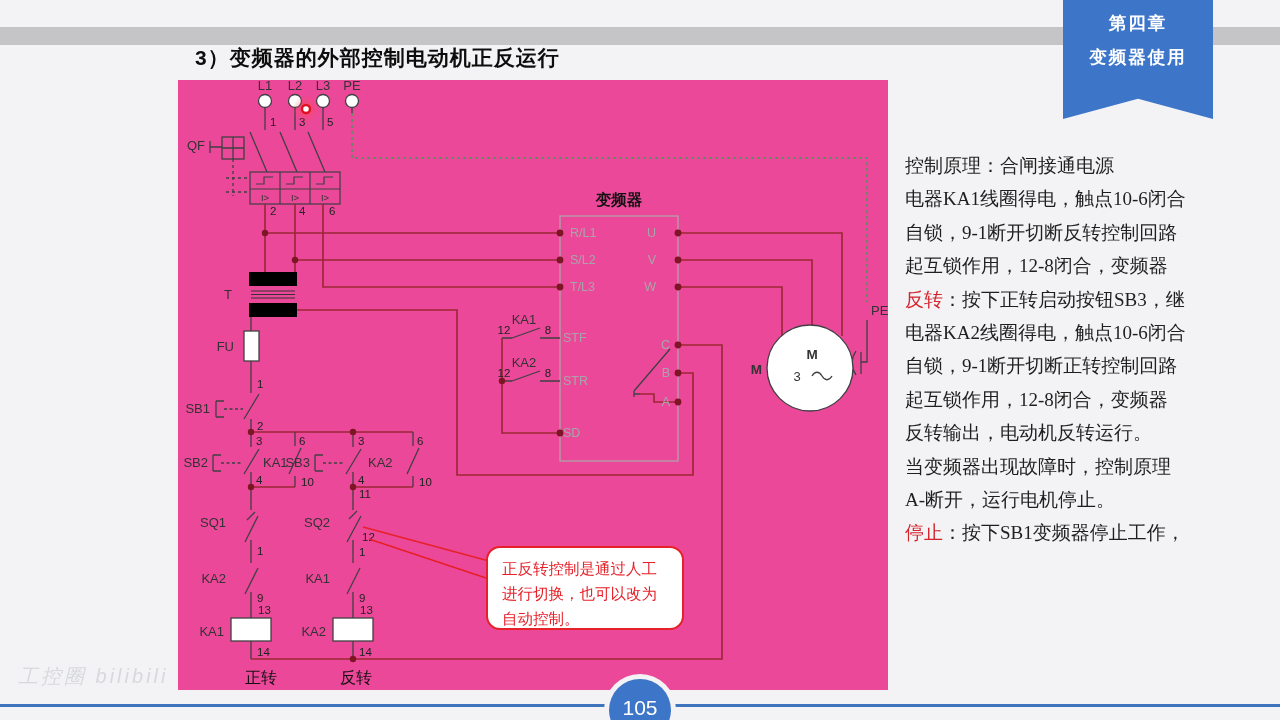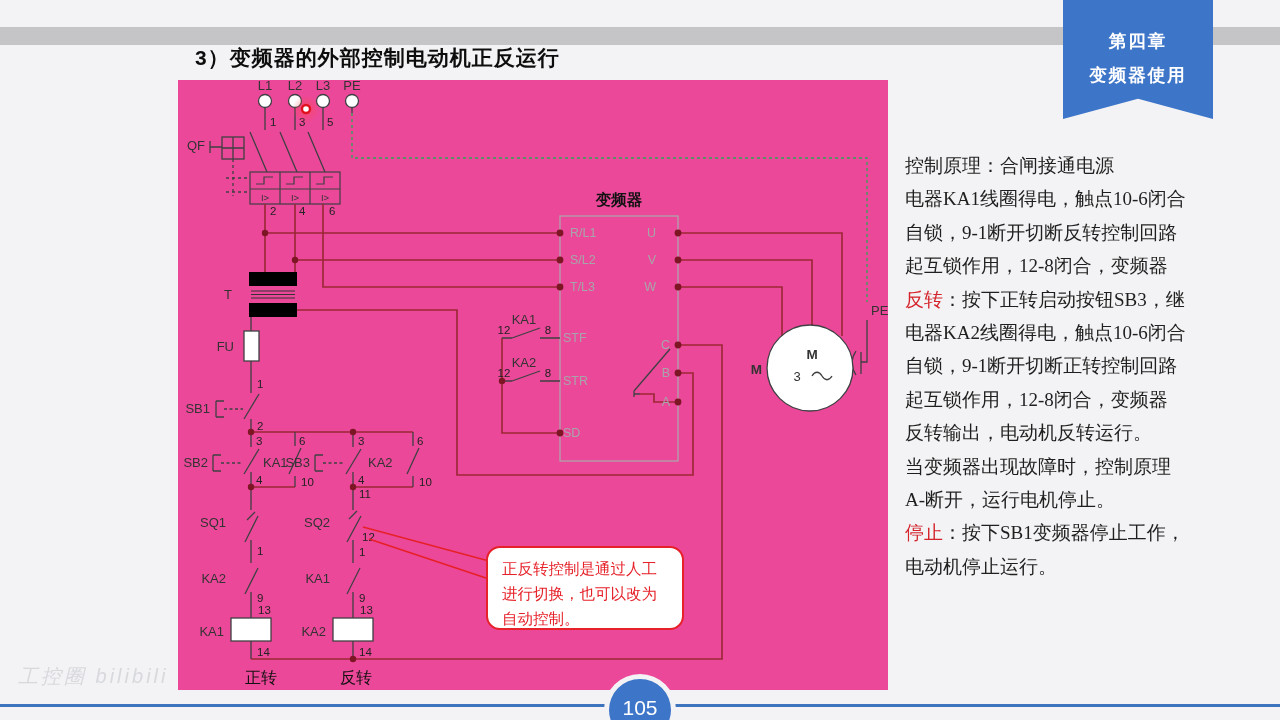--- a/index.html
+++ b/index.html
@@ -12,21 +12,21 @@
   .title{
     position:absolute;left:183px;top:44px;
     font-size:21px;font-weight:bold;color:#0d0d0d;letter-spacing:1px;margin-left:12px;
   }
   .ribbon{
     position:absolute;left:1063px;top:0;width:150px;height:119px;
     background:#3d75c8;
     clip-path:polygon(0 0,100% 0,100% 100%,50% 83%,0 100%);
     color:#ffffff;text-align:center;
     font-weight:bold;font-size:17.5px;
-    padding-top:24px;box-sizing:border-box;line-height:34px;
+    padding-top:6px;box-sizing:border-box;line-height:34px;
     letter-spacing:2px;
   }
   .canvas{position:absolute;left:178px;top:80px;width:710px;height:610px;background:#ec4899;}
   .principle{
     position:absolute;left:905px;top:149px;width:330px;
     font-family:"Liberation Serif", serif;
     font-size:19px;color:#1f1f1f;
   }
   .principle .tline{height:33.4px;line-height:33.4px;white-space:nowrap;}
   .principle .red{color:#d5232b;}
@@ -305,21 +305,20 @@
   <div class="tline"><span class="red"></span><span>自锁，9-1断开切断反转控制回路</span></div>
   <div class="tline"><span class="red"></span><span>起互锁作用，12-8闭合，变频器</span></div>
   <div class="tline"><span class="red">反转</span><span>：按下正转启动按钮SB3，继</span></div>
   <div class="tline"><span class="red"></span><span>电器KA2线圈得电，触点10-6闭合</span></div>
   <div class="tline"><span class="red"></span><span>自锁，9-1断开切断正转控制回路</span></div>
   <div class="tline"><span class="red"></span><span>起互锁作用，12-8闭合，变频器</span></div>
   <div class="tline"><span class="red"></span><span>反转输出，电动机反转运行。</span></div>
   <div class="tline"><span class="red"></span><span>当变频器出现故障时，控制原理</span></div>
   <div class="tline"><span class="red"></span><span>A-断开，运行电机停止。</span></div>
   <div class="tline"><span class="red">停止</span><span>：按下SB1变频器停止工作，</span></div>
-  <div class="tline"><span class="red"></span><span>电动机停止运行。</span></div>
 </div>
 
 <div class="watermark">工控圈 bilibili</div>
 
 <div class="bottom-line"></div>
 <div class="page-circle">
   <span>105</span>
 </div>
 
 </body></html>

